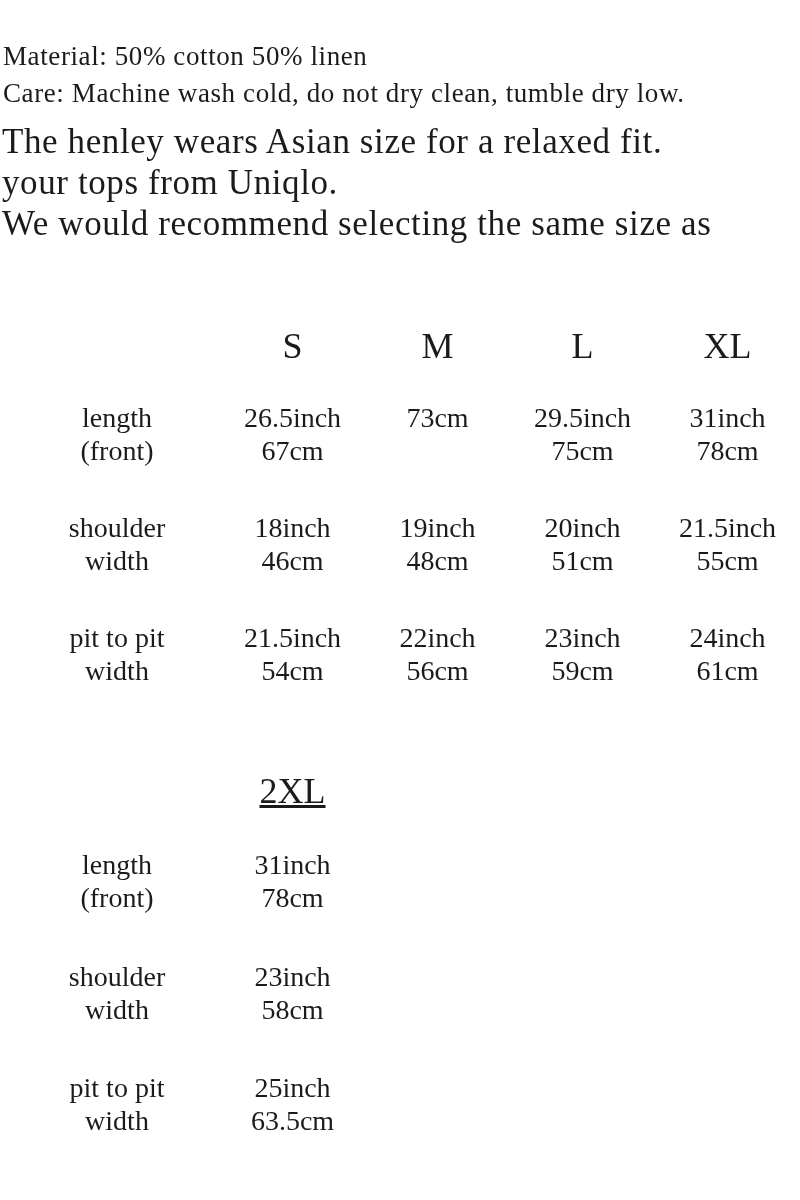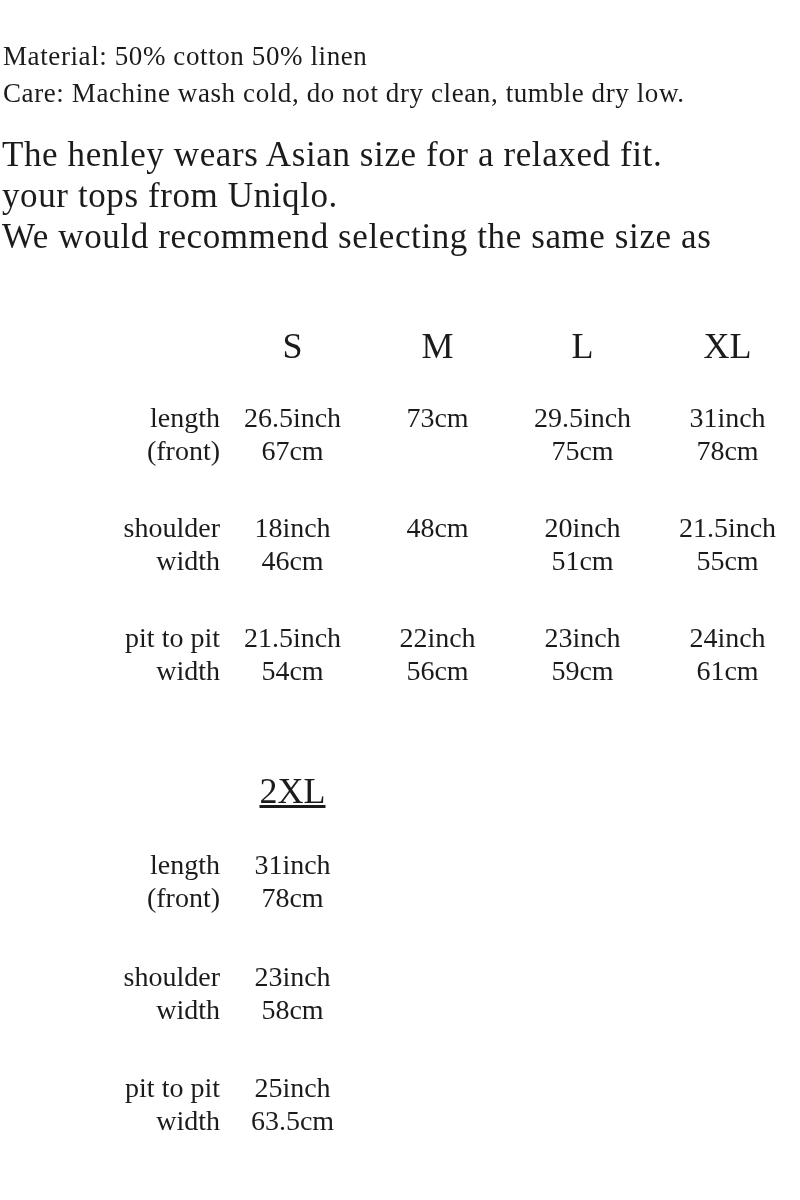--- a/index.html
+++ b/index.html
@@ -20,34 +20,34 @@
   
   .meta {
     position: absolute; left: 3px; top: 38px;
     font-size: 27px; line-height: 37px;
     letter-spacing: 0.6px;
     font-weight: 400;
   }
 
   
   .fit-note {
-    position: absolute; left: 2px; top: 134px;
+    position: absolute; left: 2px; top: 121px;
     font-size: 35px; line-height: 41px;
     letter-spacing: 0.6px;
     font-weight: 400;
   }
 
   
   .grid-row {
     position: absolute; left: 0; width: 800px;
     display: grid;
     grid-template-columns: 220px 145px 145px 145px 145px;
   }
   .cell { text-align: center; }
-  .label-cell { text-align: right; padding-left: 14px; }
+  .label-cell { text-align: center; padding-left: 14px; }
 
   .header-row { font-size: 36px; line-height: 40px; }
   .data-row   { font-size: 28px; line-height: 33px; }
 
   .hdr-1 { top: 326px; }
   .row-1 { top: 401px; }
   .row-2 { top: 511px; }
   .row-3 { top: 621px; }
 
   .hdr-2xl { top: 771px; text-decoration: underline; }
@@ -104,20 +104,21 @@
   <div class="grid-row data-row row-2">
     <div class="label-cell">
       <div>shoulder</div>
       <div>width</div>
     </div>
     <div class="cell">
       <div>18inch</div>
       <div>46cm</div>
     </div>
     <div class="cell">
+      <div>19inch</div>
       <div>48cm</div>
     </div>
     <div class="cell">
       <div>20inch</div>
       <div>51cm</div>
     </div>
     <div class="cell">
       <div>21.5inch</div>
       <div>55cm</div>
     </div>

